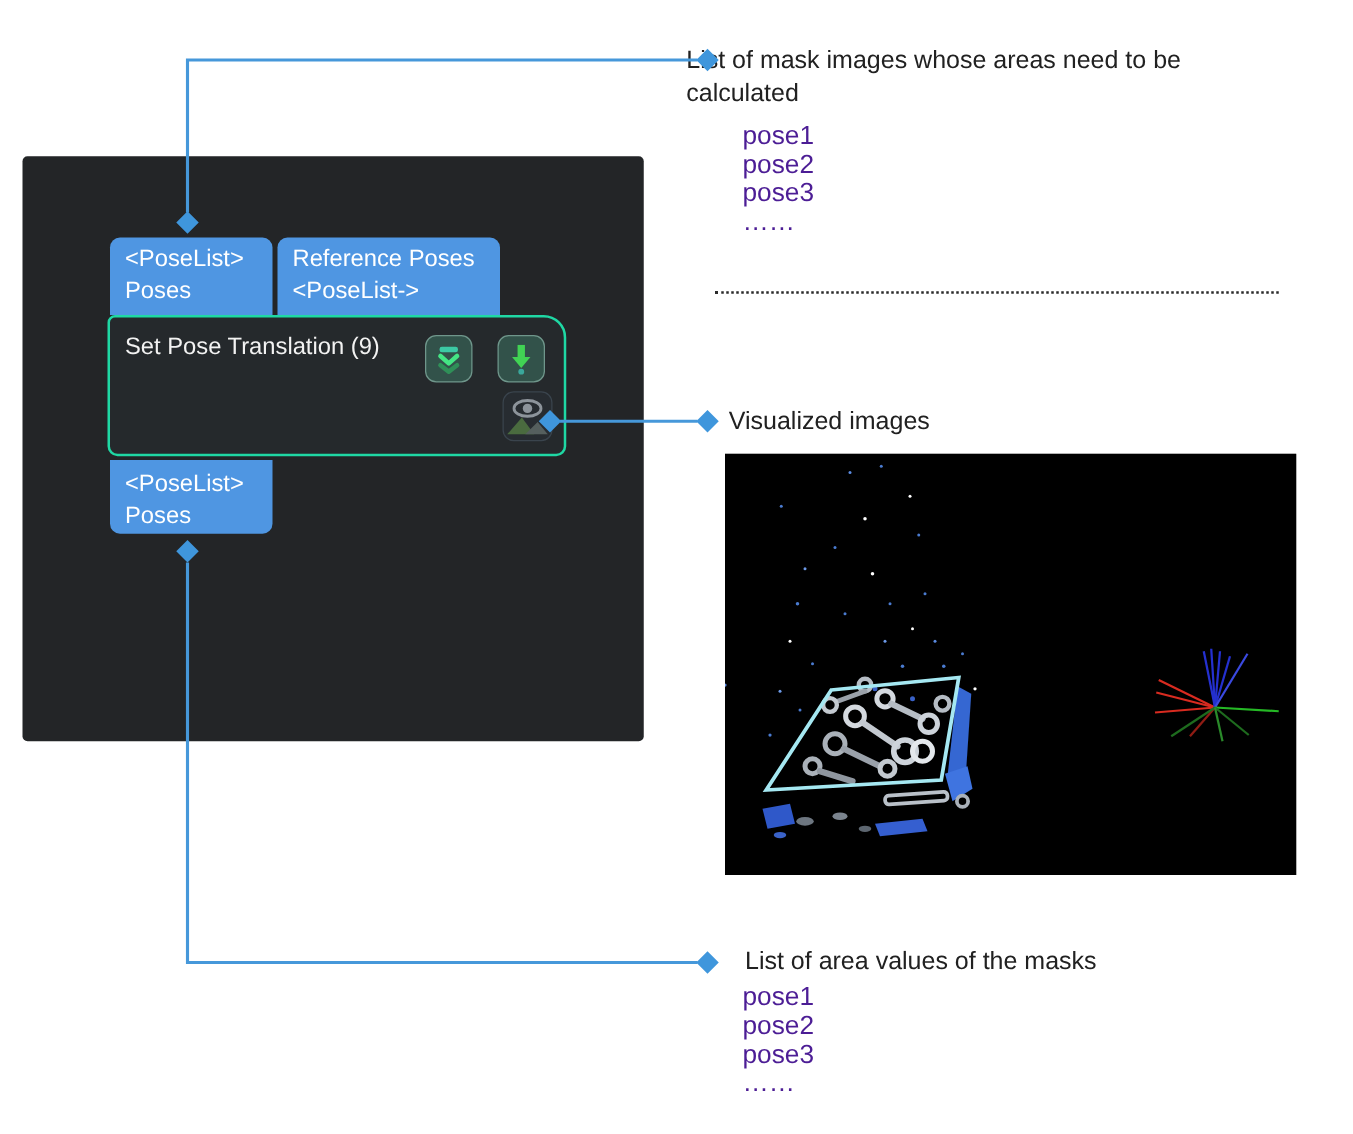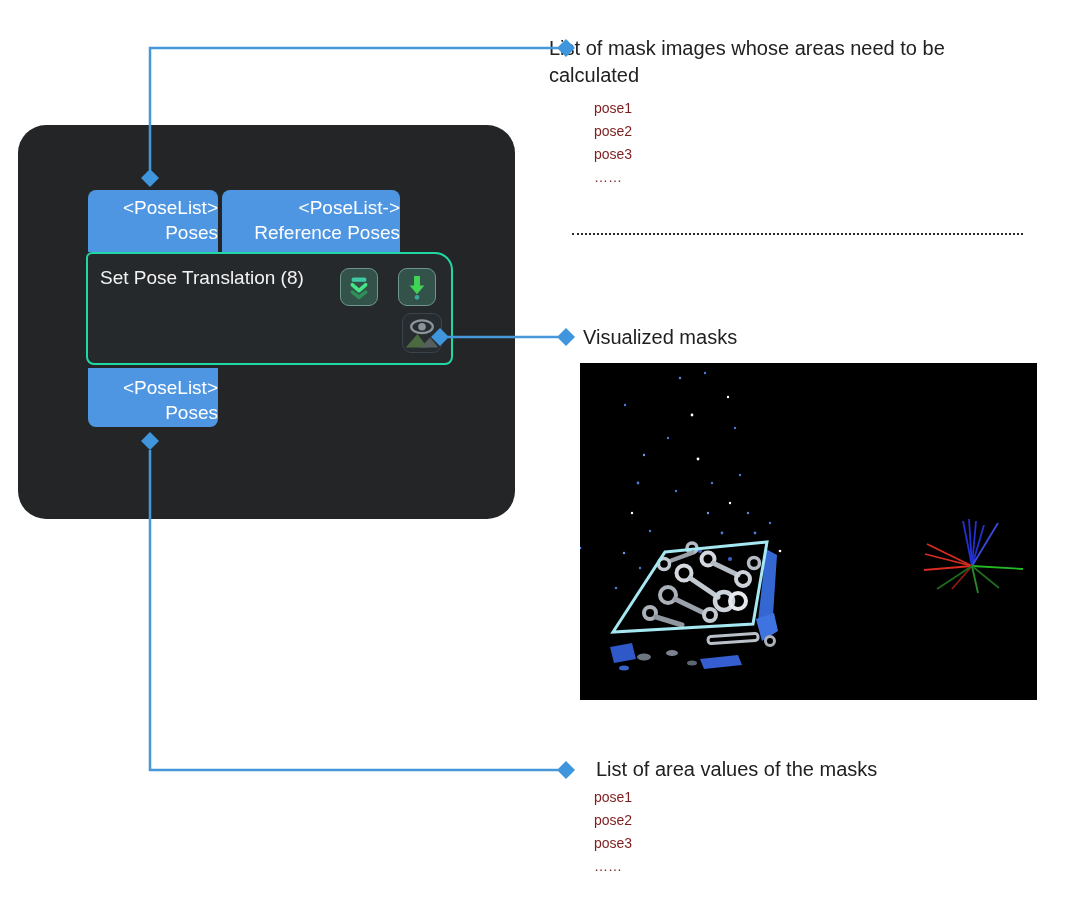--- a/index.html
+++ b/index.html
@@ -8,22 +8,22 @@
     width:1082px;height:907px;
     background:#ffffff;
     font-family:"Liberation Sans", sans-serif;
     overflow:hidden;
   }
   
   #connectors{position:absolute;left:0;top:0;width:1082px;height:907px;pointer-events:none;z-index:5;}
 
   
   .canvas{
-    position:absolute;left:18px;top:125px;width:497px;height:394px;
-    background:#232527;border-radius:28px;z-index:1;text-align:right;
+    position:absolute;left:18px;top:125px;width:497px;height:468px;
+    background:#232527;border-radius:4px;z-index:1;
   }
   .port{
     position:absolute;background:#4f96e2;color:#ffffff;
     font-size:19px;line-height:25px;padding:5px 0 0 12px;
     box-sizing:border-box;white-space:nowrap;overflow:hidden;
   }
   .port div{pointer-events:none;}
   #port-in-1{left:70px;top:65px;width:130px;height:62px;border-radius:8px 8px 0 0;}
   #port-in-2{left:204px;top:65px;width:178px;height:62px;border-radius:8px 8px 0 0;}
   #port-out {left:70px;top:243px;width:130px;height:59px;border-radius:0 0 8px 8px;padding-top:7px;}
@@ -48,21 +48,21 @@
     left:314px;top:59px;width:40px;height:40px;
     background:#272c31;border:1.5px solid #3a444d;border-radius:9px;
     position:absolute;box-sizing:border-box;display:flex;align-items:center;justify-content:center;cursor:pointer;padding:0;
   }
 
   
   .ann-title{
     position:absolute;color:#212121;font-size:20px;line-height:27px;
   }
   .pose-list{
-    position:absolute;color:#7f1d1d;font-size:14px;line-height:23px;
+    position:absolute;color:#4c1d95;font-size:21px;line-height:23px;
   }
   #ann-top-title{left:549px;top:35px;width:466px;}
   #ann-top-list{left:594px;top:97px;}
   #separator{
     position:absolute;left:572px;top:233px;width:451px;height:0;
     border-top:2px dotted #2b2b2b;
   }
   #ann-mid-title{left:583px;top:324px;}
   #ann-bottom-title{left:583px;top:756px;margin-left:13px;}
   #ann-bottom-list{left:594px;top:786px;}
@@ -78,26 +78,26 @@
 <body>
 
 <div class="canvas">
 
   <div class="port" id="port-in-1">
     <div>&lt;PoseList&gt;</div>
     <div>Poses</div>
   </div>
 
   <div class="port" id="port-in-2">
+    <div>Reference Poses</div>
     <div>&lt;PoseList-&gt;</div>
-    <div>Reference Poses</div>
   </div>
 
   <div class="step-node">
-    <div class="step-title">Set Pose Translation (8)</div>
+    <div class="step-title">Set Pose Translation (9)</div>
 
     <button class="icon-btn" id="btn-collapse">
       <svg width="28" height="28" viewBox="0 0 38 38">
         <rect x="9" y="6" width="20" height="6" rx="2.5" fill="#3cc9a4"></rect>
         <polyline points="10,16 19,24 28,16" fill="none" stroke="#44e584" stroke-width="5" stroke-linecap="round" stroke-linejoin="round"></polyline>
         <polyline points="10,26 19,33 28,26" fill="none" stroke="#2f8f58" stroke-width="5" stroke-linecap="round" stroke-linejoin="round"></polyline>
       </svg>
     </button>
 
     <button class="icon-btn" id="btn-run">
@@ -127,21 +127,21 @@
 <div class="ann-title" id="ann-top-title">List of mask images whose areas need to be calculated</div>
 <div class="pose-list" id="ann-top-list">
   <div>pose1</div>
   <div>pose2</div>
   <div>pose3</div>
   <div>……</div>
 </div>
 
 <div id="separator"></div>
 
-<div class="ann-title" id="ann-mid-title">Visualized masks</div>
+<div class="ann-title" id="ann-mid-title">Visualized images</div>
 
 <div class="ann-title" id="ann-bottom-title">List of area values of the masks</div>
 <div class="pose-list" id="ann-bottom-list">
   <div>pose1</div>
   <div>pose2</div>
   <div>pose3</div>
   <div>……</div>
 </div>
 
 <div id="vis-image">

